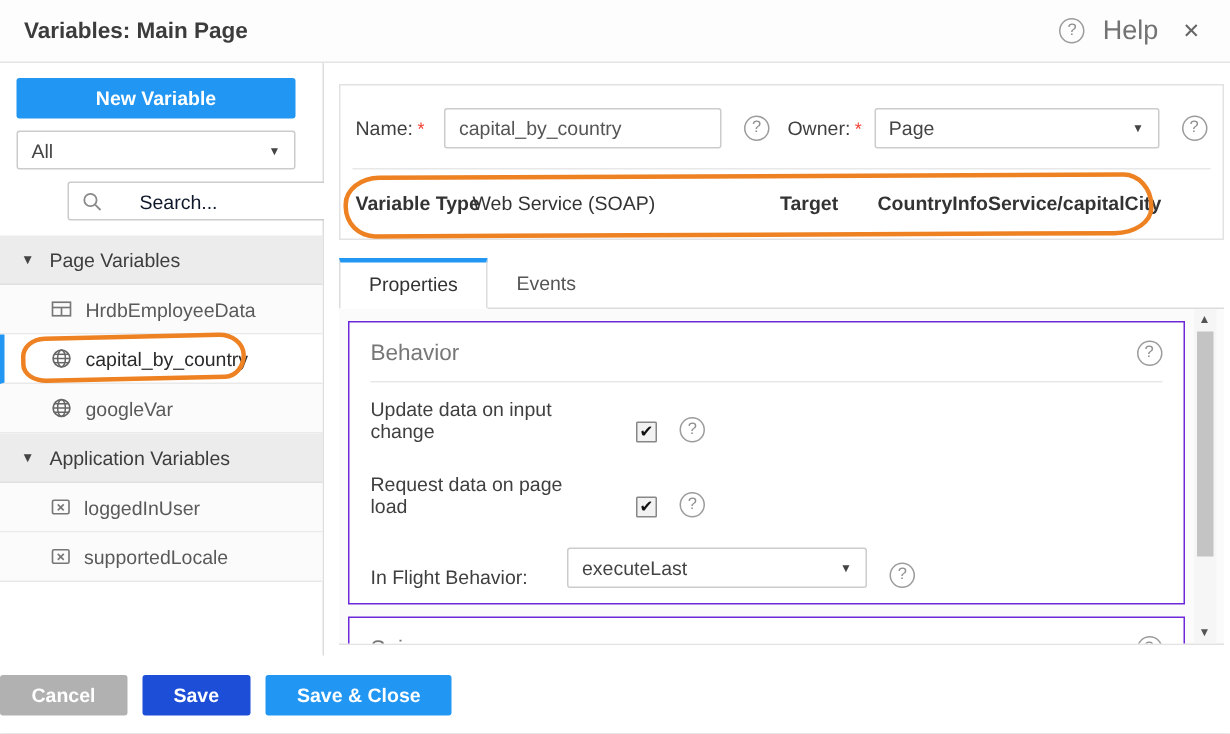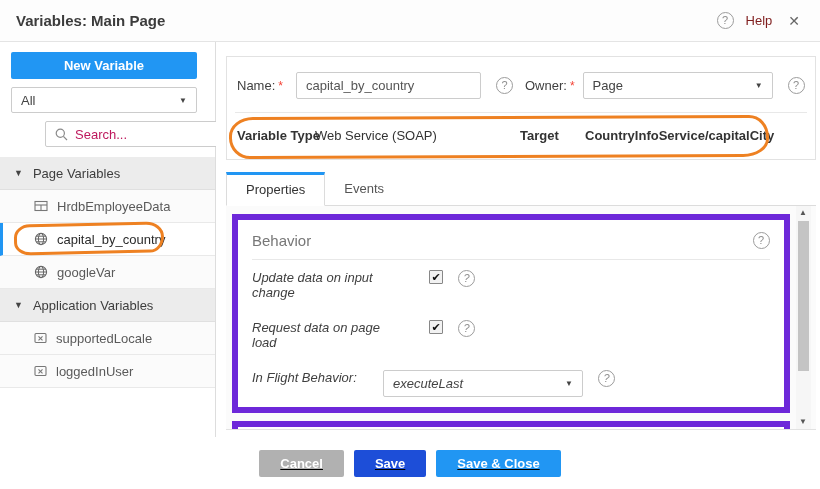--- a/index.html
+++ b/index.html
@@ -6,38 +6,38 @@
   html,body { background:#e9e9e9; }
   body { font-family:"Liberation Sans","DejaVu Sans",sans-serif; }
   .dialog { position:relative; width:820px; height:489px; background:#fff; overflow:hidden;
             box-shadow:0 1px 4px rgba(0,0,0,.25); }
 
   
   .hdr { height:42px; display:flex; align-items:center; padding:0 16px; background:#fdfdfd;
          border-bottom:1px solid #e4e4e4; }
   .hdr .title { font-size:15px; font-weight:700; color:#3c3c3c; }
   .hdr-right { margin-left:auto; display:flex; align-items:center; gap:12px; }
-  .help-label { font-size:13px; color:#7f1d1d; }
+  .help-label { font-size:18px; color:#737373; }
   .close-x { font-size:14px; color:#666; cursor:pointer; padding:2px 4px; }
 
   .qicon { display:inline-block; width:17px; height:17px; border:1px solid #9c9c9c; border-radius:50%;
            color:#8f8f8f; font-size:11px; line-height:15px; text-align:center; flex:0 0 auto; }
 
   
   .body { display:flex; height:395px; }
 
   
   .sidebar { width:216px; border-right:1px solid #ddd; padding-top:10px; background:#fff; }
   .btn-new { display:block; margin:0 11px; width:186px; height:27px; background:#2196f3; color:#fff;
              font-size:13px; font-weight:700; text-align:center; line-height:27px; border-radius:2px; cursor:pointer; }
   .filter-select, .search-box { margin:8px 11px 0; width:186px; height:26px; border:1px solid #ccc;
              border-radius:2px; background:#fff; display:flex; align-items:center; padding:0 9px; font-size:13px; color:#444; }
   .filter-select .caret { margin-left:auto; }
   .caret { font-size:8px; color:#444; }
-  .search-box { gap:7px; color:#be185d;margin-left:45px; }
+  .search-box { gap:25px; color:#0f172a;margin-left:45px; }
   .side-list { margin-top:10px; }
   .sec-head { height:33px; display:flex; align-items:center; gap:10px; padding-left:14px;
               background:#ececec; border-bottom:1px solid #e0e0e0; font-size:13px; color:#3d3d3d; font-weight:500; cursor:pointer; }
   .sec-caret { font-size:9px; color:#444; }
   .side-item { position:relative; height:33px; display:flex; align-items:center; gap:9px; padding-left:34px;
                background:#fbfbfb; border-bottom:1px solid #e9e9e9; font-size:13px; color:#5a5a5a; cursor:pointer; }
   .side-item.selected { background:#fff; border-left:3px solid #2196f3; padding-left:31px; color:#2b2b2b; font-weight:500; }
   .side-item svg { flex:0 0 auto; }
 
   
@@ -71,40 +71,40 @@
 
   
   .tabs { display:flex; margin-top:12px; border-bottom:1px solid #dcdcdc; height:34px; align-items:flex-end; }
   .tab { font-size:13px; color:#555; padding:0 19px; height:33px; line-height:33px; cursor:pointer; }
   .tab.active { background:#fff; color:#333; border:1px solid #dcdcdc; border-top:3px solid #2196f3;
                 border-bottom:1px solid #fff; margin-bottom:-1px; height:34px; line-height:30px; }
 
   
   .tab-content { position:relative; height:224px; background:#fbfbfb; border-bottom:1px solid #e2e2e2; overflow:hidden; }
   .panels { position:absolute; left:6px; right:26px; top:8px; bottom:-40px; }
-  .panel { background:#fff; border:6px solid #6d28d9; margin-bottom:8px; }
+  .panel { background:#fff; border:1px solid #6d28d9; margin-bottom:8px; }
   .panel-head { display:flex; align-items:center; padding:12px 14px 10px; }
   .panel-title { font-size:15px; color:#777; }
   .panel-head .qicon { margin-left:auto; }
   .panel-divider { border-top:1px solid #e8e8e8; margin:0 14px; }
-  .prop-row { display:flex; align-items:flex-start; padding:10px 14px;font-style:italic; }
+  .prop-row { display:flex; align-items:flex-end; padding:10px 14px; }
   .prop-label { width:131px; font-size:13px; color:#3f3f3f; font-weight:500; }
   .checkbox { width:14px; height:14px; border:1px solid #878787; background:#f2f2f2; margin-left:46px;
               font-size:11px; line-height:12px; text-align:center; color:#111; cursor:pointer; border-radius:1px; }
   .flight-select { width:200px; }
 
   
   .scrollbar { position:absolute; right:5px; top:0; bottom:0; width:15px; background:#f6f6f6; }
   .sb-arrow { position:absolute; left:0; width:15px; height:14px; text-align:center; font-size:8px; color:#555; line-height:14px; cursor:pointer; }
   .sb-up { top:0; } .sb-down { bottom:0; }
   .sb-thumb { position:absolute; left:2px; right:2px; top:15px; height:150px; background:#c4c4c4; cursor:pointer; }
 
   
-  .footer { height:52px; display:flex; align-items:center; justify-content:center; gap:10px;
-            background:#fff;text-decoration:underline; }
+  .footer { height:52px; display:flex; align-items:center; justify-content:flex-start; gap:10px;
+            background:#fff; }
   .btn { height:27px; padding:0 21px; border:none; border-radius:2px; color:#fff; font-size:13px;
          font-weight:700; font-family:inherit; cursor:pointer; }
   .btn-cancel { background:#b1b1b1; }
   .btn-save { background:#1d4ed8; }
   .btn-saveclose { background:#2196f3; }
 </style>
 </head>
 <body>
 
 <div class="dialog">
@@ -179,30 +179,30 @@
           <span class="sec-caret">▼</span>
           <span>Application Variables</span>
         </div>
 
         <div class="side-item">
           <svg width="13" height="12" viewBox="0 0 13 12">
             <rect x="1" y="1.5" width="11" height="9" rx="1" fill="none" stroke="#777" stroke-width="1.1"></rect>
             <line x1="4.5" y1="4.3" x2="8.5" y2="8.3" stroke="#777" stroke-width="1.1"></line>
             <line x1="8.5" y1="4.3" x2="4.5" y2="8.3" stroke="#777" stroke-width="1.1"></line>
           </svg>
-          <span>supportedLocale</span>
+          <span>loggedInUser</span>
         </div>
 
         <div class="side-item">
           <svg width="13" height="12" viewBox="0 0 13 12">
             <rect x="1" y="1.5" width="11" height="9" rx="1" fill="none" stroke="#777" stroke-width="1.1"></rect>
             <line x1="4.5" y1="4.3" x2="8.5" y2="8.3" stroke="#777" stroke-width="1.1"></line>
             <line x1="8.5" y1="4.3" x2="4.5" y2="8.3" stroke="#777" stroke-width="1.1"></line>
           </svg>
-          <span>loggedInUser</span>
+          <span>supportedLocale</span>
         </div>
       </div>
     </aside>
 
     <main class="main">
 
       <div class="form-card">
         <div class="form-row1">
           <span class="lbl"><span>Name:</span><span class="req">*</span></span>
           <input class="txt-input" type="text" readonly="" value="capital_by_country" style="">

